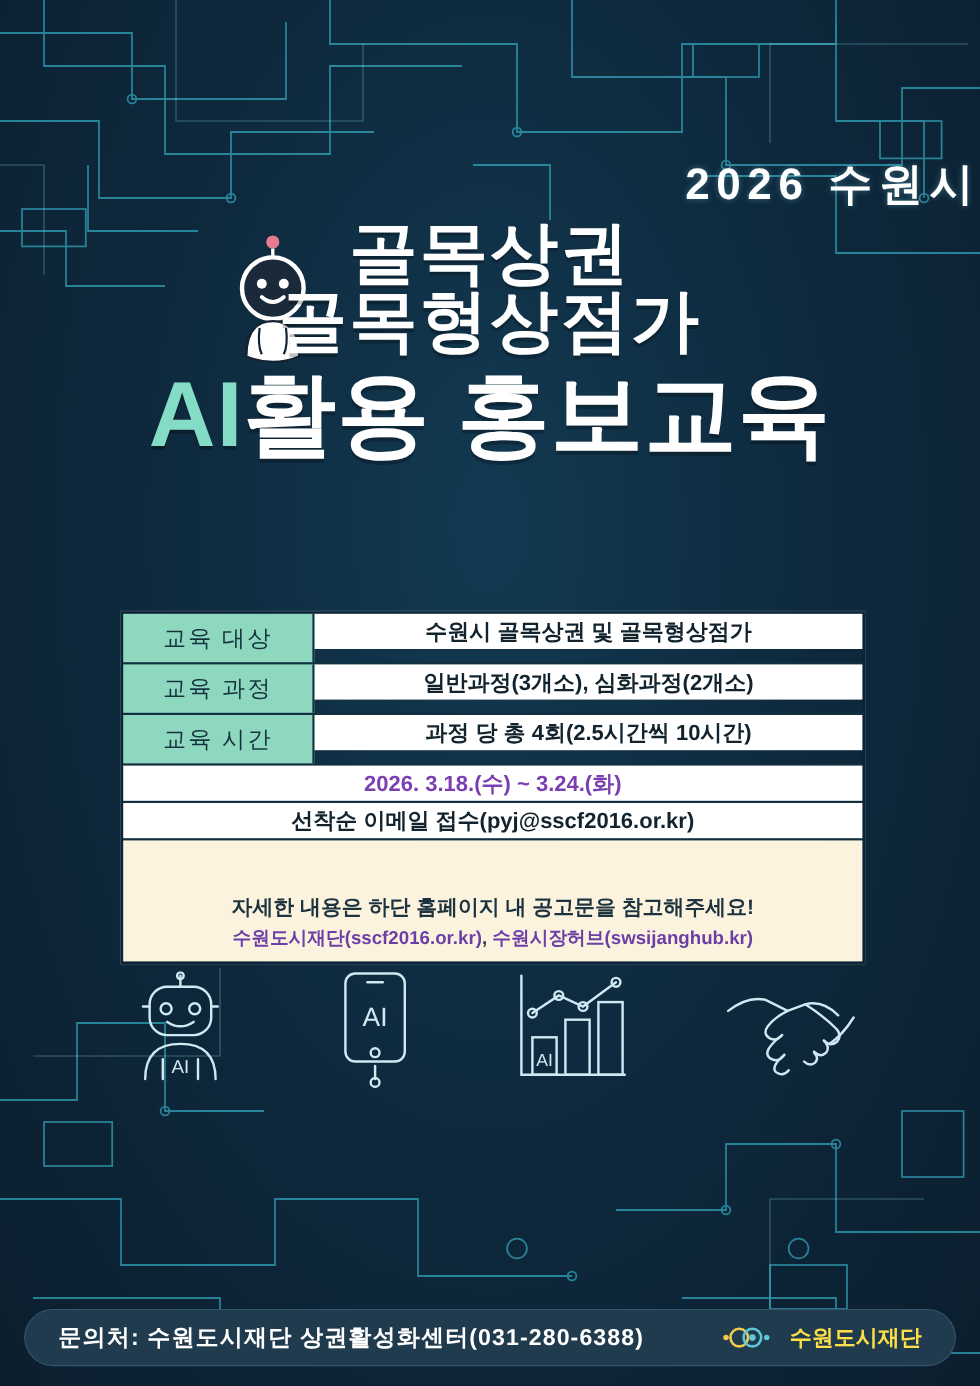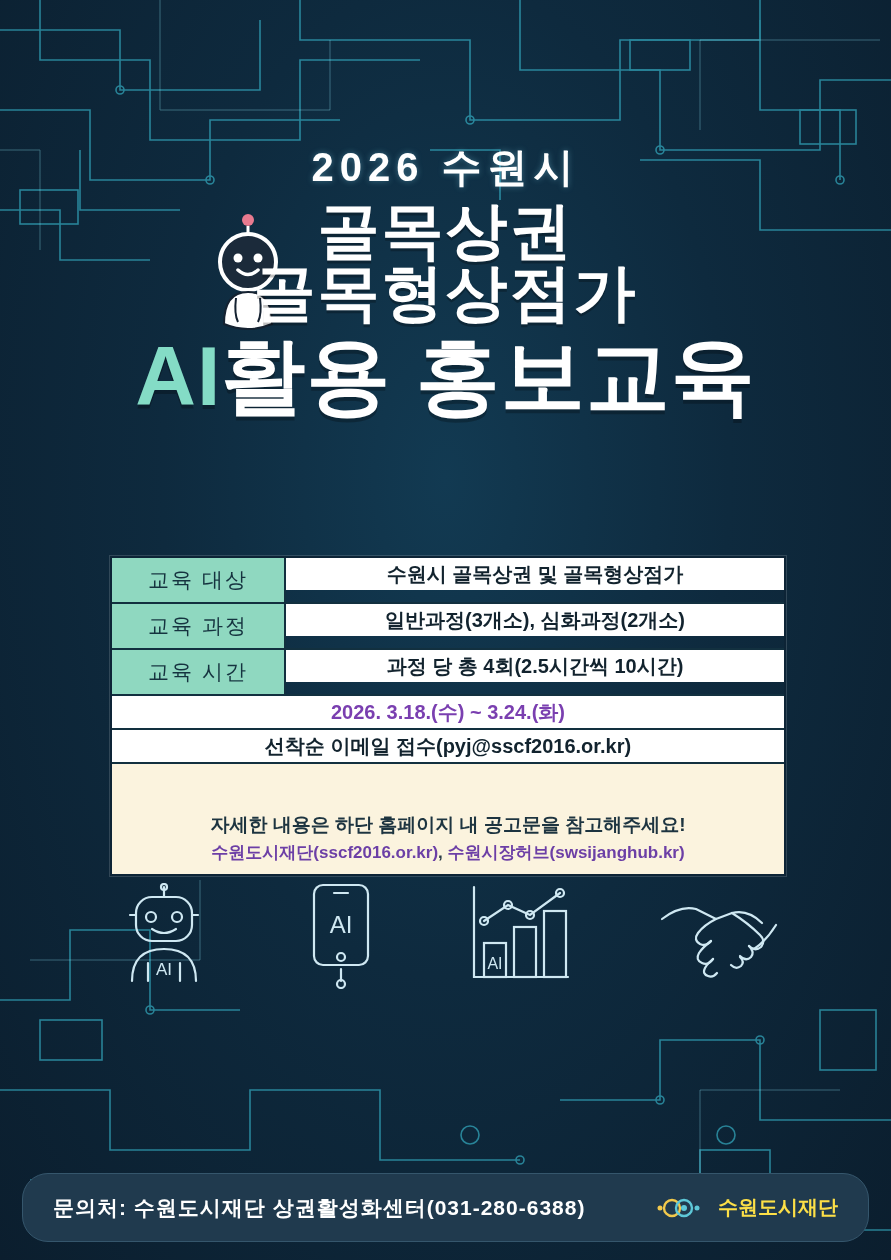--- a/index.html
+++ b/index.html
@@ -21,20 +21,21 @@
   
   .head{
     position:absolute;left:0;right:0;top:140px;text-align:center;
     color:#ffffff;
   }
   .yearline{
     font-size:40px;letter-spacing:6px;font-weight:700;
     color:#ffffff;
     text-shadow:0 0 6px rgba(140,230,255,.35);
     margin-bottom:4px;
+    text-align:right;
   }
   .ttl2, .ttl3{
     font-size:62px;font-weight:800;line-height:1.04;
     color:#ffffff;letter-spacing:2px;
     text-shadow:0 3px 0 rgba(0,0,0,.25);
   }
   .ttl3{margin-top:-2px;}
   .bigline{
     margin-top:8px;
     font-size:84px;font-weight:800;letter-spacing:1px;
@@ -75,21 +76,21 @@
   .note .l1{color:#1d3440;font-size:19px;font-weight:800;margin-bottom:3px;margin-top:40px;}
   .note .l2{color:#6c3fa6;font-size:17px;font-weight:700;}
   .note .l2 .dk{color:#2a3b46;}
   
   .icons{
     position:absolute;left:110px;top:880px;width:672px;height:110px;
     display:flex;align-items:center;justify-content:space-between;
   }
   
   .footer{
-    position:absolute;left:22px;right:22px;bottom:18px;height:69px;
+    position:absolute;left:22px;right:22px;bottom:18px;height:52px;
     background:#203a4e;border-radius:26px;
     display:flex;align-items:center;justify-content:space-between;
     padding:0 30px;box-sizing:border-box;
     border:1px solid #35566c;
   }
   .footer .contact{
     color:#ffffff;font-size:21px;font-weight:800;letter-spacing:1px;
   }
   .footer .brand{
     display:flex;align-items:center;gap:10px;

